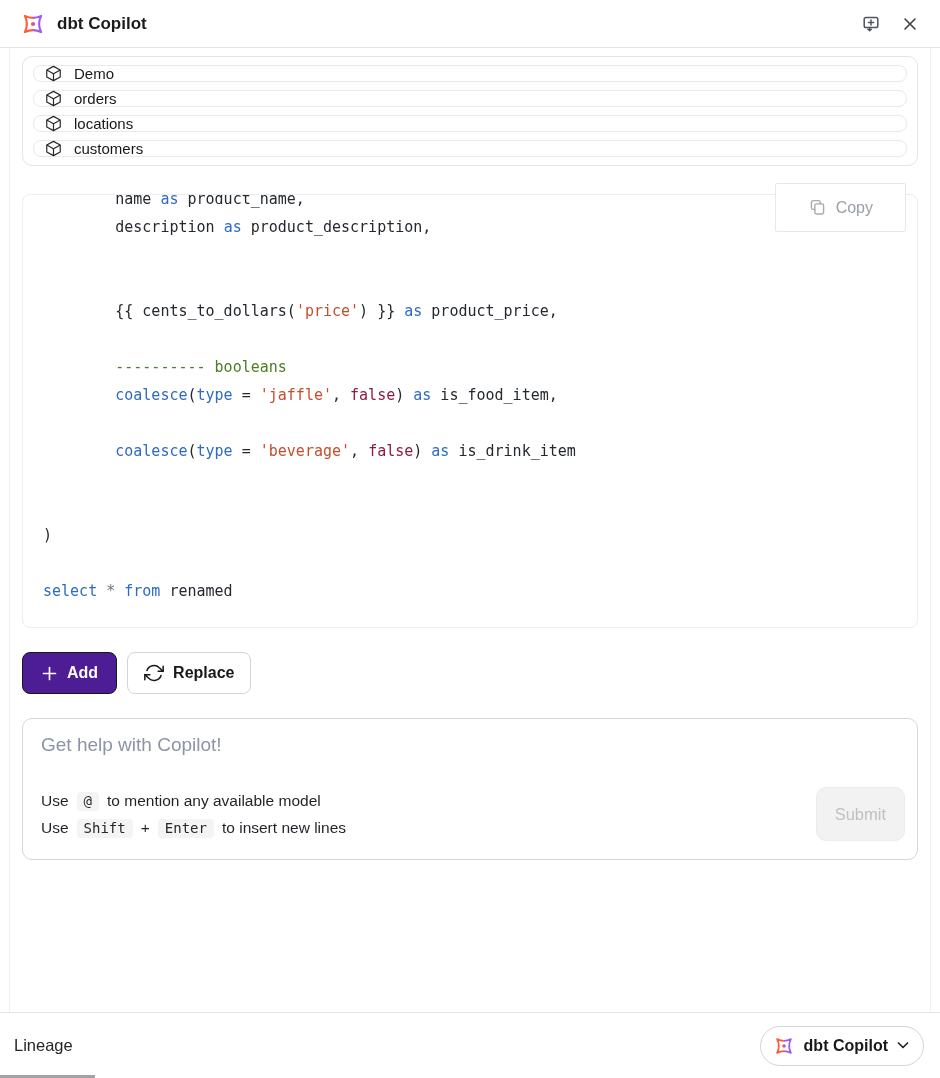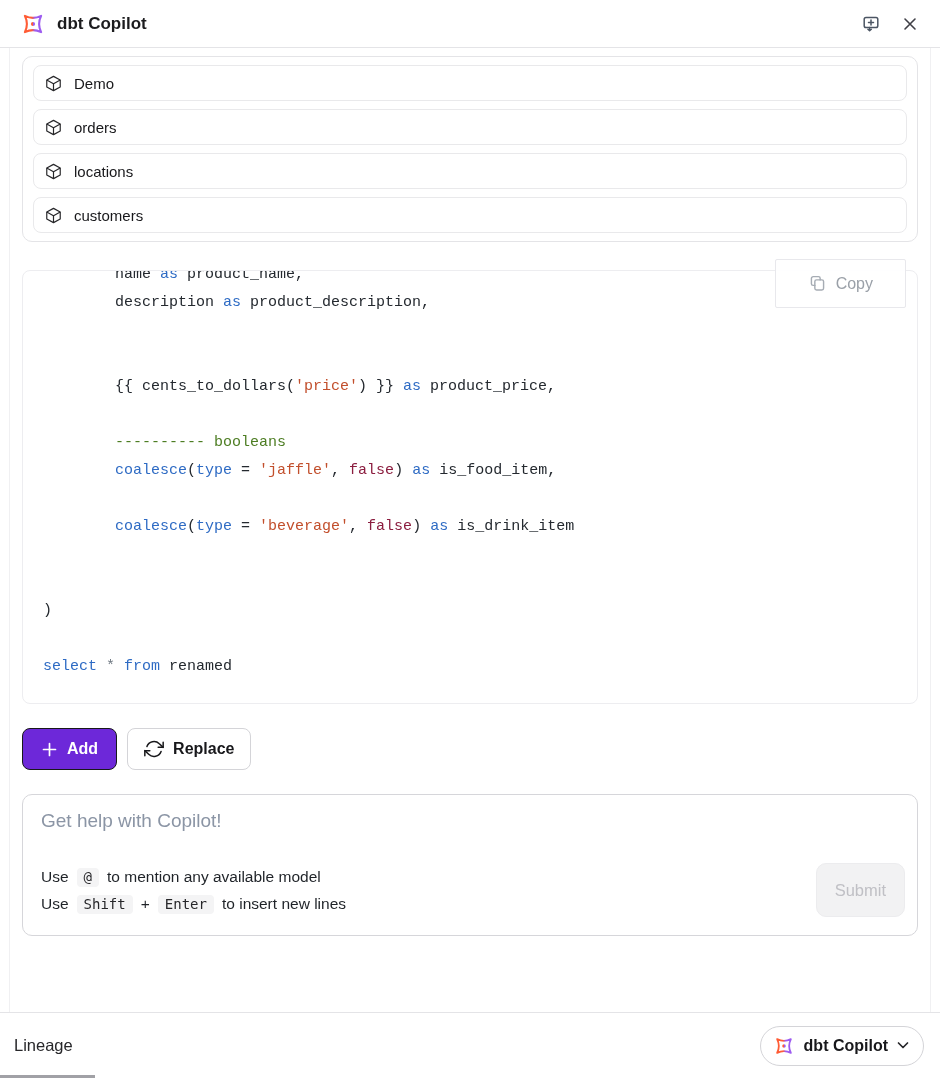--- a/index.html
+++ b/index.html
@@ -13,38 +13,38 @@
   
   .header{height:48px;display:flex;align-items:center;gap:11px;padding:0 16px 0 20px;border-bottom:1px solid var(--border);}
   .header .title{font-size:17px;font-weight:600;color:#1c1c1e;}
   .spacer{flex:1;}
   .icon-btn{width:28px;height:28px;display:flex;align-items:center;justify-content:center;background:none;border:none;cursor:pointer;}
 
   
   .content{position:relative;height:964px;margin:0 9px;border-left:1px solid #f0f0f2;border-right:1px solid #f0f0f2;padding:8px 12px 0;}
 
   .models-panel{border:1px solid var(--border);border-radius:10px;padding:8px 10px;background:#fff;}
-  .model-chip{display:flex;align-items:center;gap:11px;height:36px;border:1px solid #e9e9eb;border-radius:8px;padding:0 10px;background:#fff;margin-bottom:8px;cursor:pointer;}
+  .model-chip{display:flex;align-items:center;gap:11px;height:17px;border:1px solid #e9e9eb;border-radius:8px;padding:0 10px;background:#fff;margin-bottom:8px;cursor:pointer;}
   .model-chip:last-child{margin-bottom:0;}
   .model-chip .label{font-size:15px;color:#18181b;}
 
   
   .code-card{position:relative;margin-top:28px;}
   .copy-btn{position:absolute;top:-11px;right:12px;z-index:2;display:flex;align-items:center;gap:9px;
     background:rgba(255,255,255,.94);border:1px solid #e8e8ec;border-radius:2px;padding:14px 32px;
     font-size:16px;color:#9aa0a8;cursor:pointer;font-family:inherit;}
   .code-block{border:1px solid var(--border-light);border-radius:8px;background:#fff;padding:0 20px 22px;overflow:hidden;}
   .code-block code{display:block;margin-top:-10px;font-family:"DejaVu Sans Mono",monospace;font-size:15px;line-height:28px;color:var(--pl);}
-  .code-line{white-space:pre;min-height:28px;font-family:Liberation Mono, monospace;}
+  .code-line{white-space:pre;min-height:28px;}
   .t-kw{color:var(--kw);} .t-cm{color:var(--cm);} .t-st{color:var(--st);} .t-lit{color:var(--lit);} .t-op{color:var(--op);} .t-pl{color:var(--pl);}
 
   
   .actions{display:flex;gap:10px;margin-top:24px;}
   .btn{display:flex;align-items:center;gap:9px;height:42px;border-radius:8px;font-size:16px;font-weight:600;cursor:pointer;font-family:inherit;}
-  .btn-add{background:#6d28d9;color:#fff;border:1px solid #18181b;padding:0 18px;}
+  .btn-add{background:#4c1d95;color:#fff;border:1px solid #18181b;padding:0 18px;}
   .btn-replace{background:#fff;color:#18181b;border:1px solid #d4d4d8;padding:0 16px;}
 
   
   .prompt-box{position:relative;margin-top:24px;height:142px;border:1px solid #d6d6da;border-radius:10px;background:#fff;}
   .prompt-box textarea{display:block;width:640px;height:58px;border:none;outline:none;resize:none;background:transparent;
     padding:15px 18px 0;font-family:inherit;font-size:19px;color:#18181b;}
   .prompt-box textarea::placeholder{color:#8b95a5;opacity:1;}
   .hints{position:absolute;left:18px;bottom:13px;font-size:15.5px;color:#1f2328;}
   .hint-line{display:flex;align-items:flex-start;gap:8px;min-height:27px;}
   .kbd{display:inline-block;background:#f4f4f5;border-radius:4px;padding:1px 7px 2px;font-family:"DejaVu Sans Mono",monospace;font-size:14px;color:#27272a;}

